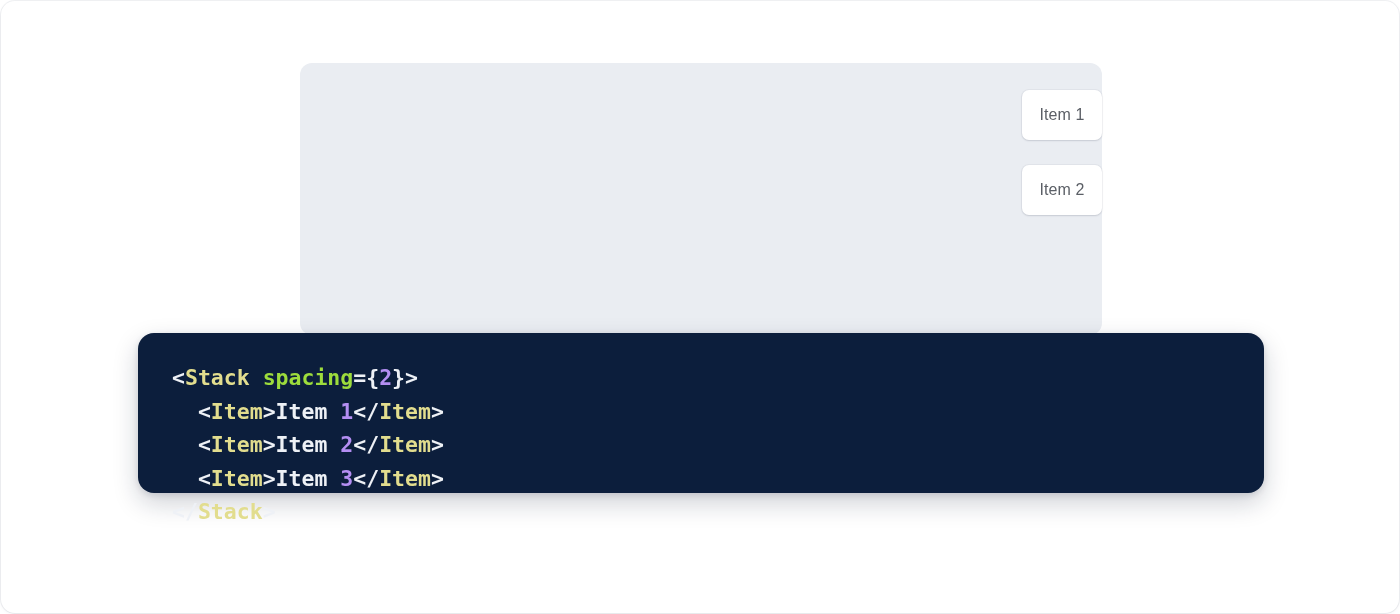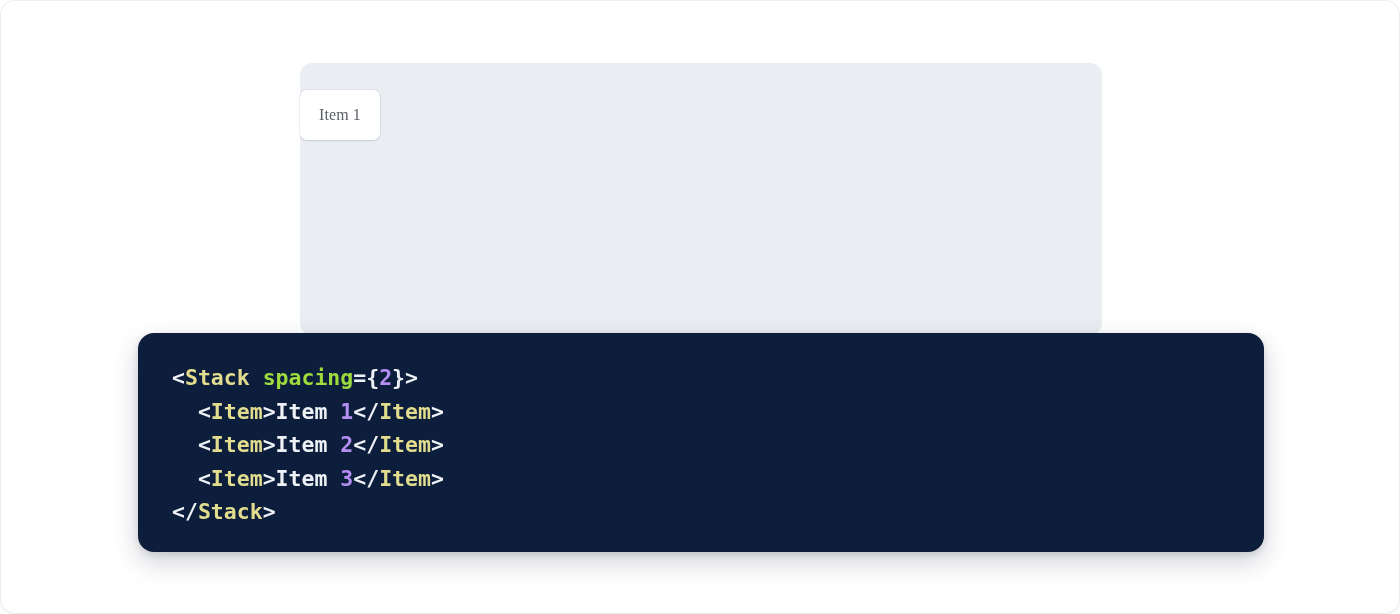--- a/index.html
+++ b/index.html
@@ -31,24 +31,23 @@
   #preview-panel {
     position: absolute;
     left: 299px;
     top: 62px;
     width: 802px;
     height: 272px;
     background: #eaedf2;
     border-radius: 12px;
     display: flex;
     flex-direction: column;
-    align-items: flex-start;
+    align-items: flex-end;
     justify-content: flex-start;
     padding-top: 27px;
-    font-family: Liberation Serif, serif;
   }
 
   #stack-demo {
     display: flex;
     flex-direction: column;
     align-items: center;
     gap: 25px;
   }
 
   .stack-item {
@@ -65,21 +64,21 @@
                 0 0 0 1px rgba(40,50,70,0.045);
     letter-spacing: 0.1px;
   }
 
   
   #code-block {
     position: absolute;
     left: 137px;
     top: 332px;
     width: 1126px;
-    height: 219px;
+    height: 160px;
     background: #0c1e3c;
     border-radius: 16px;
     box-shadow: 0 10px 26px rgba(15,25,50,0.20),
                 0 2px 6px rgba(15,25,50,0.12);
     padding: 28px 0 0 34px;
   }
 
   #code-text {
     margin: 0;
     font-family: "DejaVu Sans Mono", monospace;
@@ -100,20 +99,23 @@
 </head>
 <body>
 
 <div id="page-frame">
 
   <div id="preview-panel">
     <div id="stack-demo">
       <div class="stack-item">
         <span>Item 1</span>
       </div>
+      <div class="stack-item">
+        <span>Item 2</span>
+      </div>
     </div>
   </div>
 
   <div id="code-block">
     <pre id="code-text"><span class="tok-punct">&lt;</span><span class="tok-tag">Stack</span><span class="tok-text"> </span><span class="tok-attr">spacing</span><span class="tok-punct">={</span><span class="tok-num">2</span><span class="tok-punct">}&gt;</span>
   <span class="tok-punct">&lt;</span><span class="tok-tag">Item</span><span class="tok-punct">&gt;</span><span class="tok-text">Item </span><span class="tok-num">1</span><span class="tok-punct">&lt;/</span><span class="tok-tag">Item</span><span class="tok-punct">&gt;</span>
   <span class="tok-punct">&lt;</span><span class="tok-tag">Item</span><span class="tok-punct">&gt;</span><span class="tok-text">Item </span><span class="tok-num">2</span><span class="tok-punct">&lt;/</span><span class="tok-tag">Item</span><span class="tok-punct">&gt;</span>
   <span class="tok-punct">&lt;</span><span class="tok-tag">Item</span><span class="tok-punct">&gt;</span><span class="tok-text">Item </span><span class="tok-num">3</span><span class="tok-punct">&lt;/</span><span class="tok-tag">Item</span><span class="tok-punct">&gt;</span>
 <span class="tok-punct">&lt;/</span><span class="tok-tag">Stack</span><span class="tok-punct">&gt;</span></pre>
   </div>

